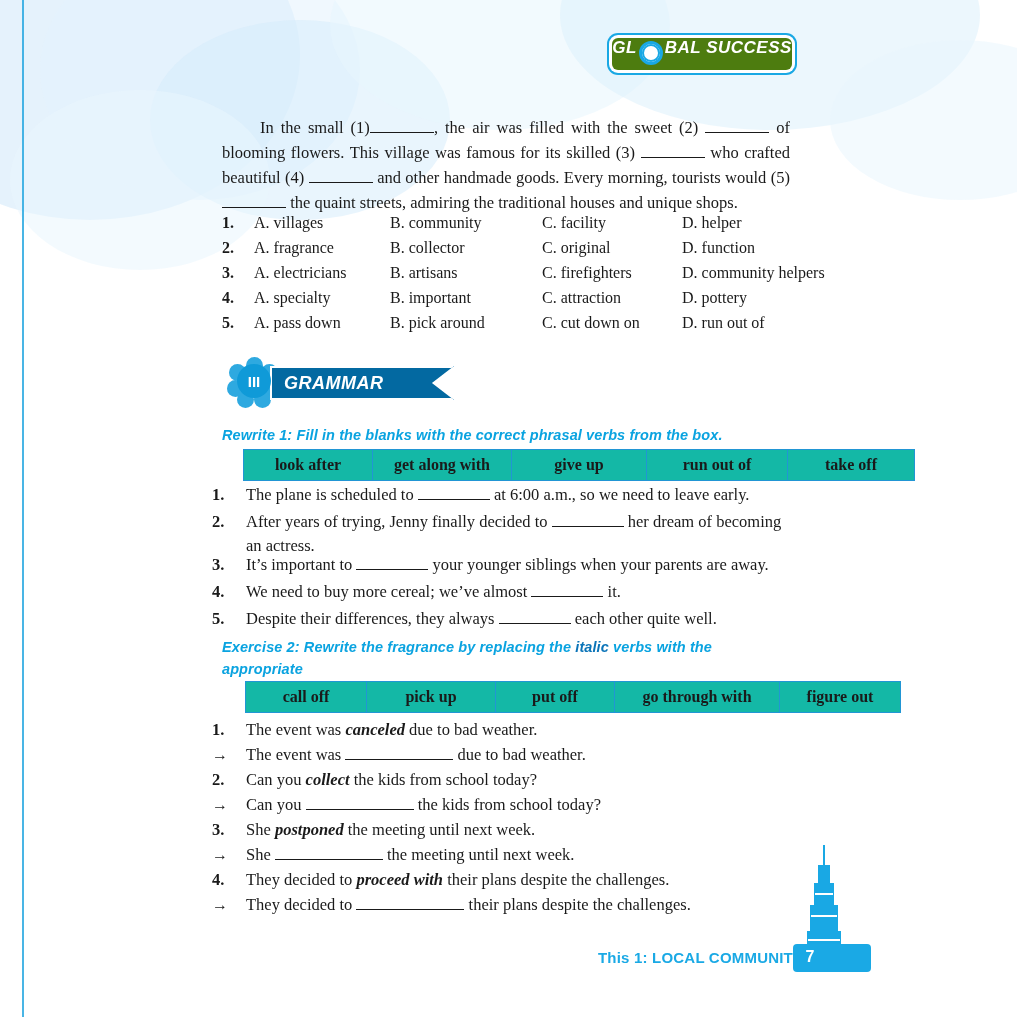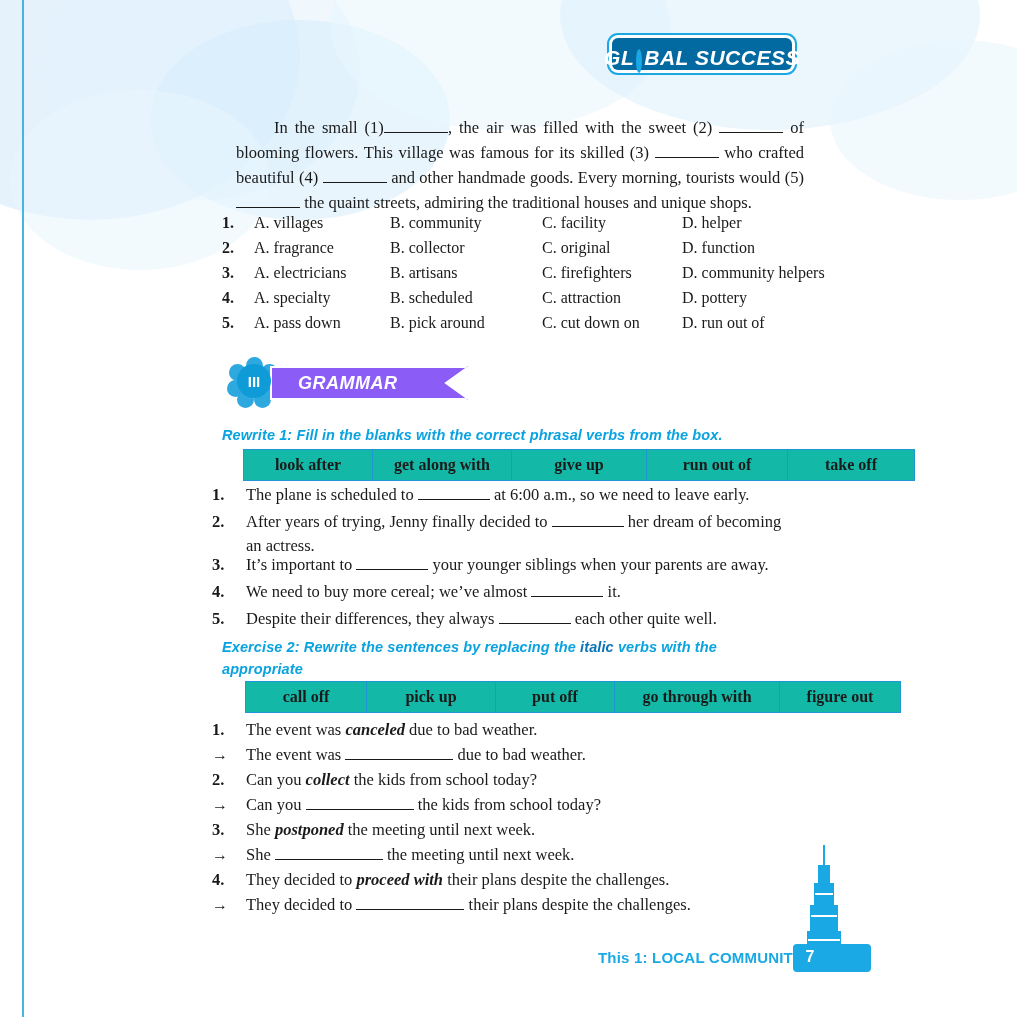--- a/index.html
+++ b/index.html
@@ -62,31 +62,31 @@
     left: 0; top: 0;
     width: 1017px; height: 1017px;
     z-index: 3;
   }
 
   
   .logo {
     position: absolute;
     left: 612px; top: 38px;
     width: 180px; height: 32px;
-    background: #0369a1;
+    background: #4d7c0f;
     border-radius: 6px;
     box-shadow: 0 0 0 3px #ffffff, 0 0 0 5px #19a8e4;
     display: flex;
-    align-items: flex-end;
+    align-items: flex-start;
     justify-content: center;
     color: #ffffff;
     font-family: "Liberation Sans", sans-serif;
     font-weight: bold;
     font-style: italic;
-    font-size: 21px;
+    font-size: 17px;
     letter-spacing: .5px;
     white-space: nowrap;
   }
   .logo .globe {
     display: inline-block;
     width: 18px; height: 18px;
     border-radius: 50%;
     background: #ffffff;
     border: 3px solid #19a8e4;
     box-shadow: inset 0 0 0 2px #19a8e4;
@@ -160,26 +160,26 @@
     font-family: "Liberation Sans", sans-serif;
     font-weight: bold;
     font-size: 15px;
     display: flex; align-items: center; justify-content: center;
     z-index: 2;
   }
   .banner .ribbon {
     position: absolute;
     left: 42px; top: 8px;
     width: 168px; height: 30px;
-    background: #8b5cf6;
+    background: #0369a1;
     border: 2px solid #ffffff;
     box-shadow: 0 0 0 2px #19a8e4;
     display: flex;
     align-items: center;
-    padding-left: 26px;
+    padding-left: 12px;
     color: #ffffff;
     font-family: "Liberation Sans", sans-serif;
     font-weight: bold;
     font-style: italic;
     font-size: 18px;
     letter-spacing: .5px;
     clip-path: polygon(0 0, 100% 0, 88% 50%, 100% 100%, 0 100%);
   }
 
   
@@ -281,21 +281,21 @@
 
   <div class="content">
 
     <div class="logo">
       <span>GL</span>
         <span class="globe"></span>
         <span>BAL SUCCESS</span>
     </div>
 
 
-    <div class="para" style="left:236px; top:115px; width:568px;">
+    <div class="para" style="left:222px; top:115px; width:568px;">
       <span class="indent"></span><span>In the small (1)</span><span class="blank-s"></span><span>, the air was filled with the sweet (2)</span> <span class="blank-s"></span> <span>of blooming flowers. This village was famous for its skilled (3)</span> <span class="blank-s"></span> <span>who crafted beautiful (4)</span> <span class="blank-s"></span> <span>and other handmade goods. Every morning, tourists would (5)</span> <span class="blank-s"></span> <span>the quaint streets, admiring the traditional houses and unique shops.</span>
     </div>
 
     <div class="opt-row" style="left:222px; top:214px;">
       <span class="num">1.</span>
       <span class="o oA">A. villages</span>
       <span class="o oB">B. community</span>
       <span class="o oC">C. facility</span>
       <span class="o oD">D. helper</span>
     </div>
@@ -309,21 +309,21 @@
     <div class="opt-row" style="left:222px; top:264px;">
       <span class="num">3.</span>
       <span class="o oA">A. electricians</span>
       <span class="o oB">B. artisans</span>
       <span class="o oC">C. firefighters</span>
       <span class="o oD">D. community helpers</span>
     </div>
     <div class="opt-row" style="left:222px; top:289px;">
       <span class="num">4.</span>
       <span class="o oA">A. specialty</span>
-      <span class="o oB">B. scheduled</span>
+      <span class="o oB">B. important</span>
       <span class="o oC">C. attraction</span>
       <span class="o oD">D. pottery</span>
     </div>
     <div class="opt-row" style="left:222px; top:314px;">
       <span class="num">5.</span>
       <span class="o oA">A. pass down</span>
       <span class="o oB">B. pick around</span>
       <span class="o oC">C. cut down on</span>
       <span class="o oD">D. run out of</span>
     </div>
@@ -371,21 +371,21 @@
       <span class="num">4.</span>
       <span>We need to buy more cereal; we’ve almost</span> <span class="blank-q"></span> <span>it.</span>
     </div>
     <div class="q" style="left:246px; top:607px; width:560px;">
       <span class="num">5.</span>
       <span>Despite their differences, they always</span> <span class="blank-q"></span> <span>each other quite well.</span>
     </div>
 
     <div class="ex-head" style="left:222px; top:636px; width:572px; line-height:22px;">
       <span class="lbl">Exercise 2:</span>
-      <span>Rewrite the sentences by replacing the</span>
+      <span>Rewrite the fragrance by replacing the</span>
       <span style="color:#0b74b8;">italic</span>
       <span>verbs with the appropriate</span>
       <span style="display:block; padding-left:64px;">phrasal verb.</span>
     </div>
 
     <div class="wordbox" style="left:245px; top:681px;">
       <div class="cell" style="width:96px;">call off</div>
       <div class="cell" style="width:104px;">pick up</div>
       <div class="cell" style="width:94px;">put off</div>
       <div class="cell" style="width:140px;">go through with</div>

